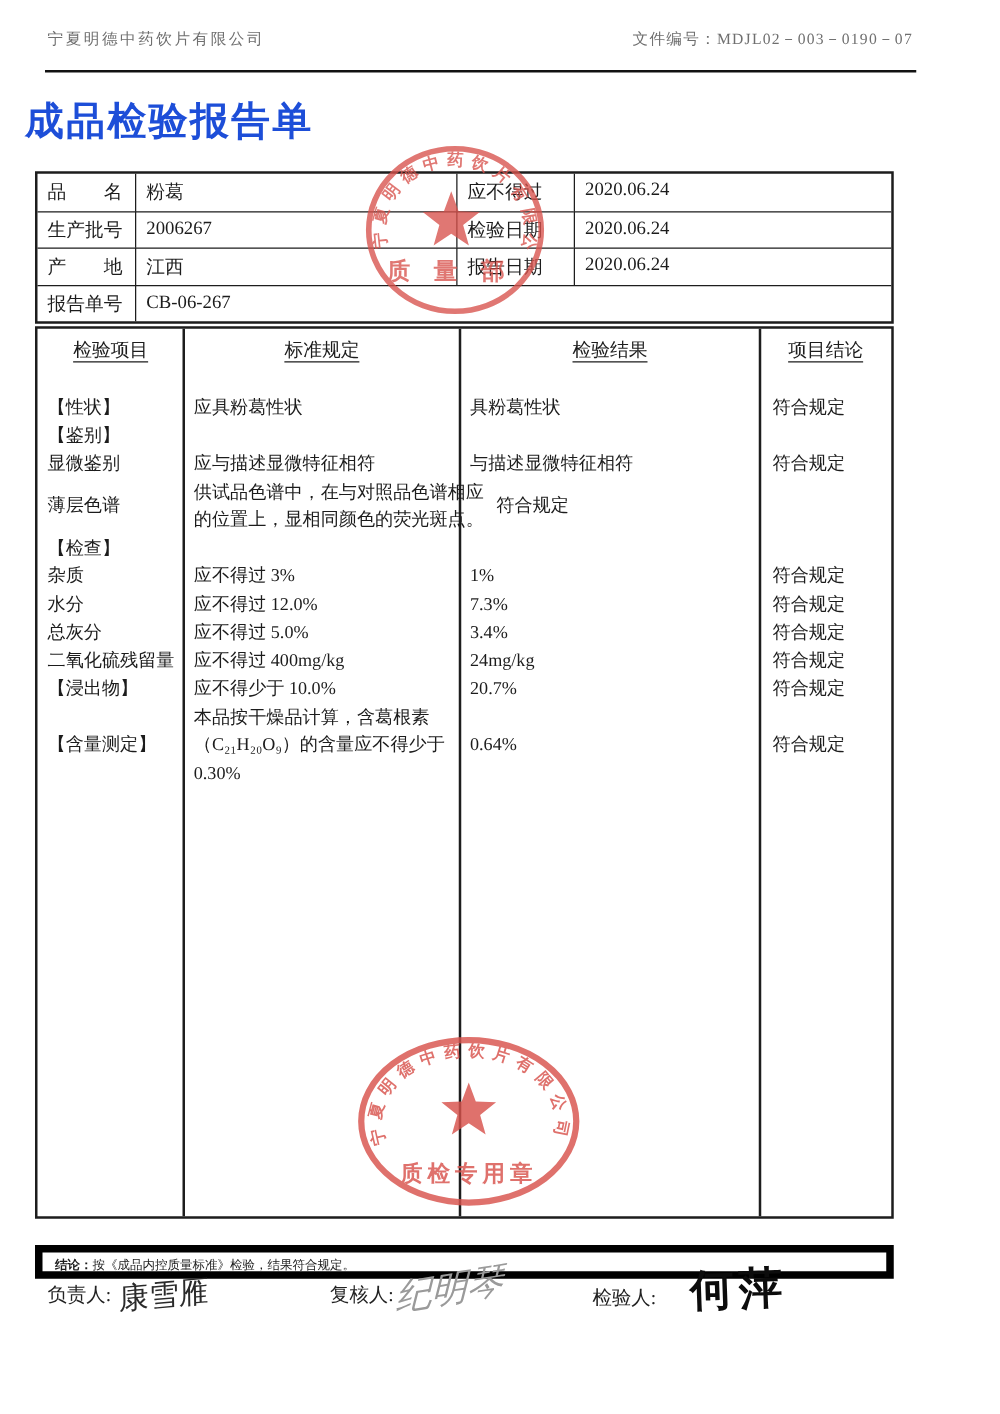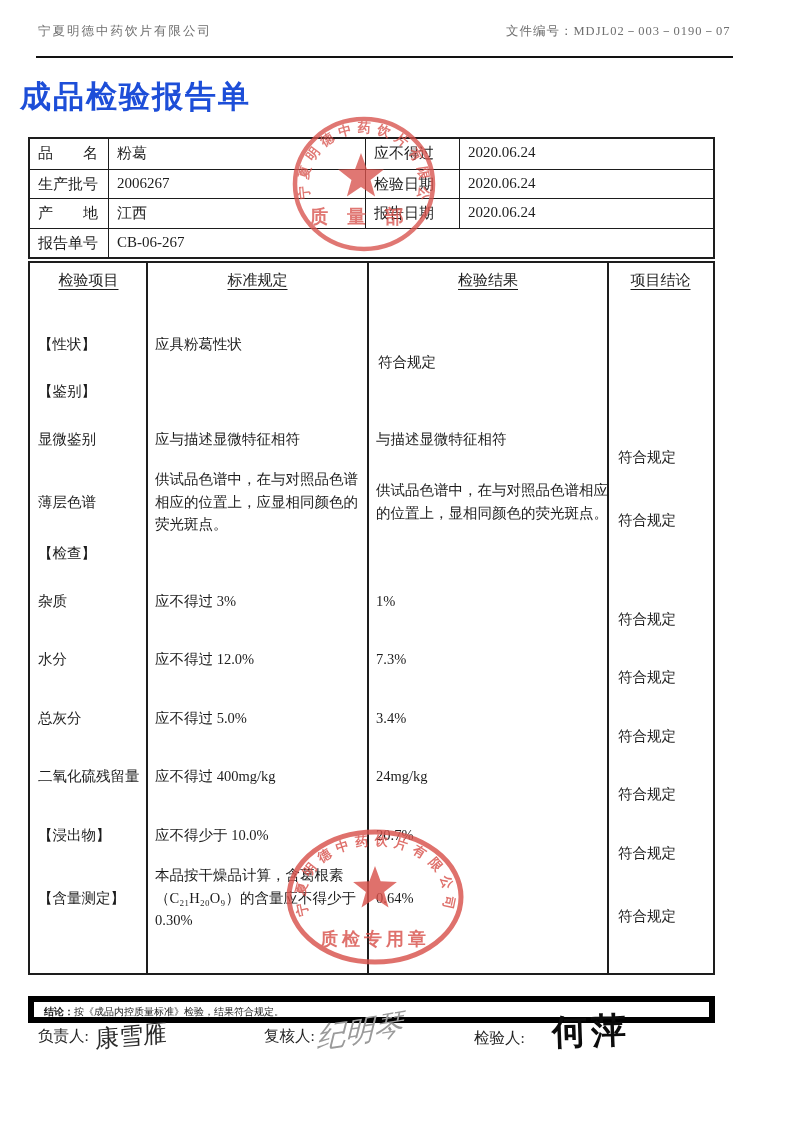--- a/index.html
+++ b/index.html
@@ -36,21 +36,21 @@
   .mhead .hc { padding-top:8px; text-align:center; text-decoration:underline;
                text-underline-offset:4px; font-size:15px; }
   .hc.c1 { width:117px; } .hc.c2 { width:221px; } .hc.c3 { width:240px; } .hc.c4 { flex:1; }
   .mbody { position:absolute; left:0; top:40px; right:0; }
   .irow { display:flex; align-items:center; line-height:22.5px; }
   .irow:first-child { margin-top:12px; }
   .irow .c { white-space:pre; overflow:visible; }
   .c.col-item { width:117px; padding-left:8px; }
   .c.col-std  { width:221px; padding-left:8px; }
   .c.col-res  { width:240px; padding-left:8px; }
-  .c.col-con  { flex:1; padding-left:10px;margin-top:36px; }
+  .c.col-con  { flex:1; padding-left:10px; }
 
   
   .cbar { position:absolute; left:28px; top:996px; width:687px; height:27px;
           border:6px solid #000000; padding:3px 0 0 10px; font-size:10px; white-space:pre; }
   .cbar .lbl { font-weight:700; }
 
   
   .sig-label { position:absolute; font-size:15.5px; color:#222; }
   .sl1 { left:38px;  top:1026px; } .sl2 { left:264px; top:1026px; } .sl3 { left:474px; top:1028px; }
   .sig-name { position:absolute; font-family:"DejaVu Sans",sans-serif; }
@@ -105,39 +105,37 @@
       <div class="hc c1">检验项目</div>
       <div class="hc c2">标准规定</div>
       <div class="hc c3">检验结果</div>
       <div class="hc c4">项目结论</div>
     </div>
 
     <div class="mbody">
       <div class="irow">
         <div class="c col-item">【性状】</div>
         <div class="c col-std">应具粉葛性状</div>
+        <div class="c col-res">具粉葛性状</div>
         <div class="c col-con">符合规定</div>
       </div>
       <div class="irow">
         <div class="c col-item">【鉴别】</div>
         <div class="c col-std"></div>
         <div class="c col-res"></div>
         <div class="c col-con"></div>
       </div>
       <div class="irow">
         <div class="c col-item">显微鉴别</div>
         <div class="c col-std">应与描述显微特征相符</div>
         <div class="c col-res">与描述显微特征相符</div>
         <div class="c col-con">符合规定</div>
       </div>
       <div class="irow">
         <div class="c col-item">薄层色谱</div>
-        <div class="c col-std">供试品色谱中，在与对照品色谱
-相应的位置上，应显相同颜色的
-荧光斑点。</div>
         <div class="c col-res">供试品色谱中，在与对照品色谱相应
 的位置上，显相同颜色的荧光斑点。</div>
         <div class="c col-con">符合规定</div>
       </div>
       <div class="irow">
         <div class="c col-item">【检查】</div>
         <div class="c col-std"></div>
         <div class="c col-res"></div>
         <div class="c col-con"></div>
       </div>

